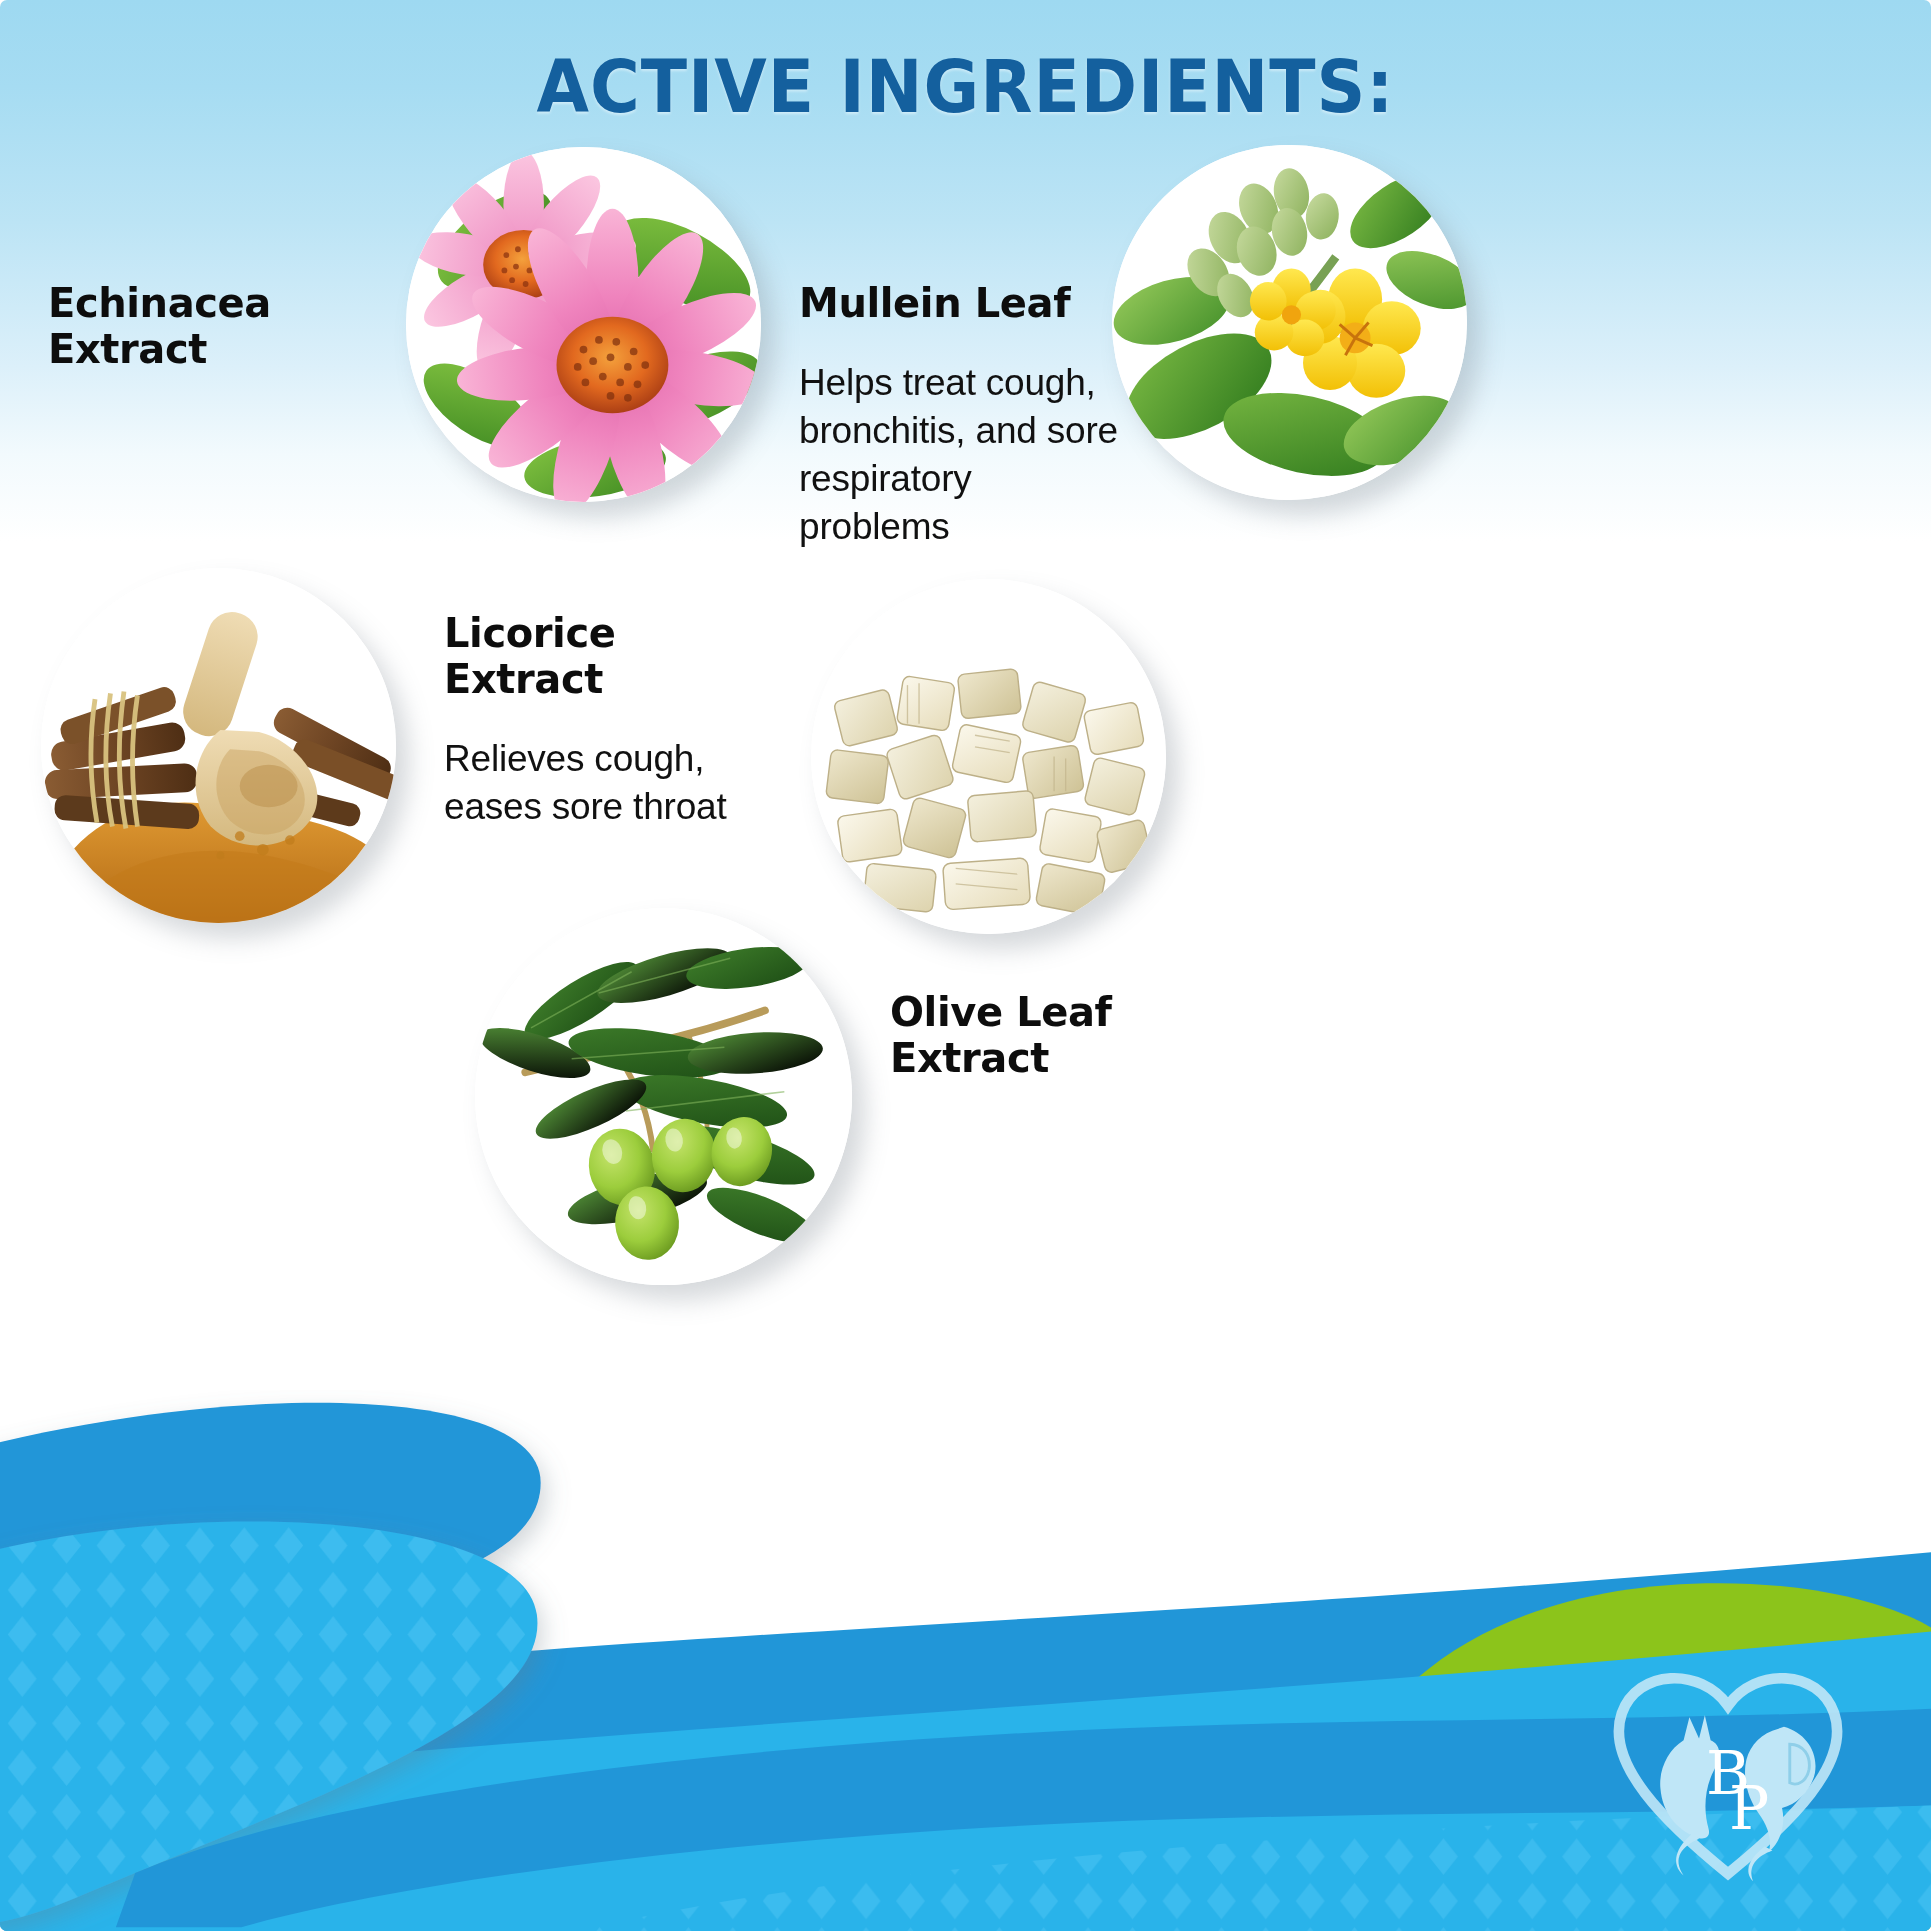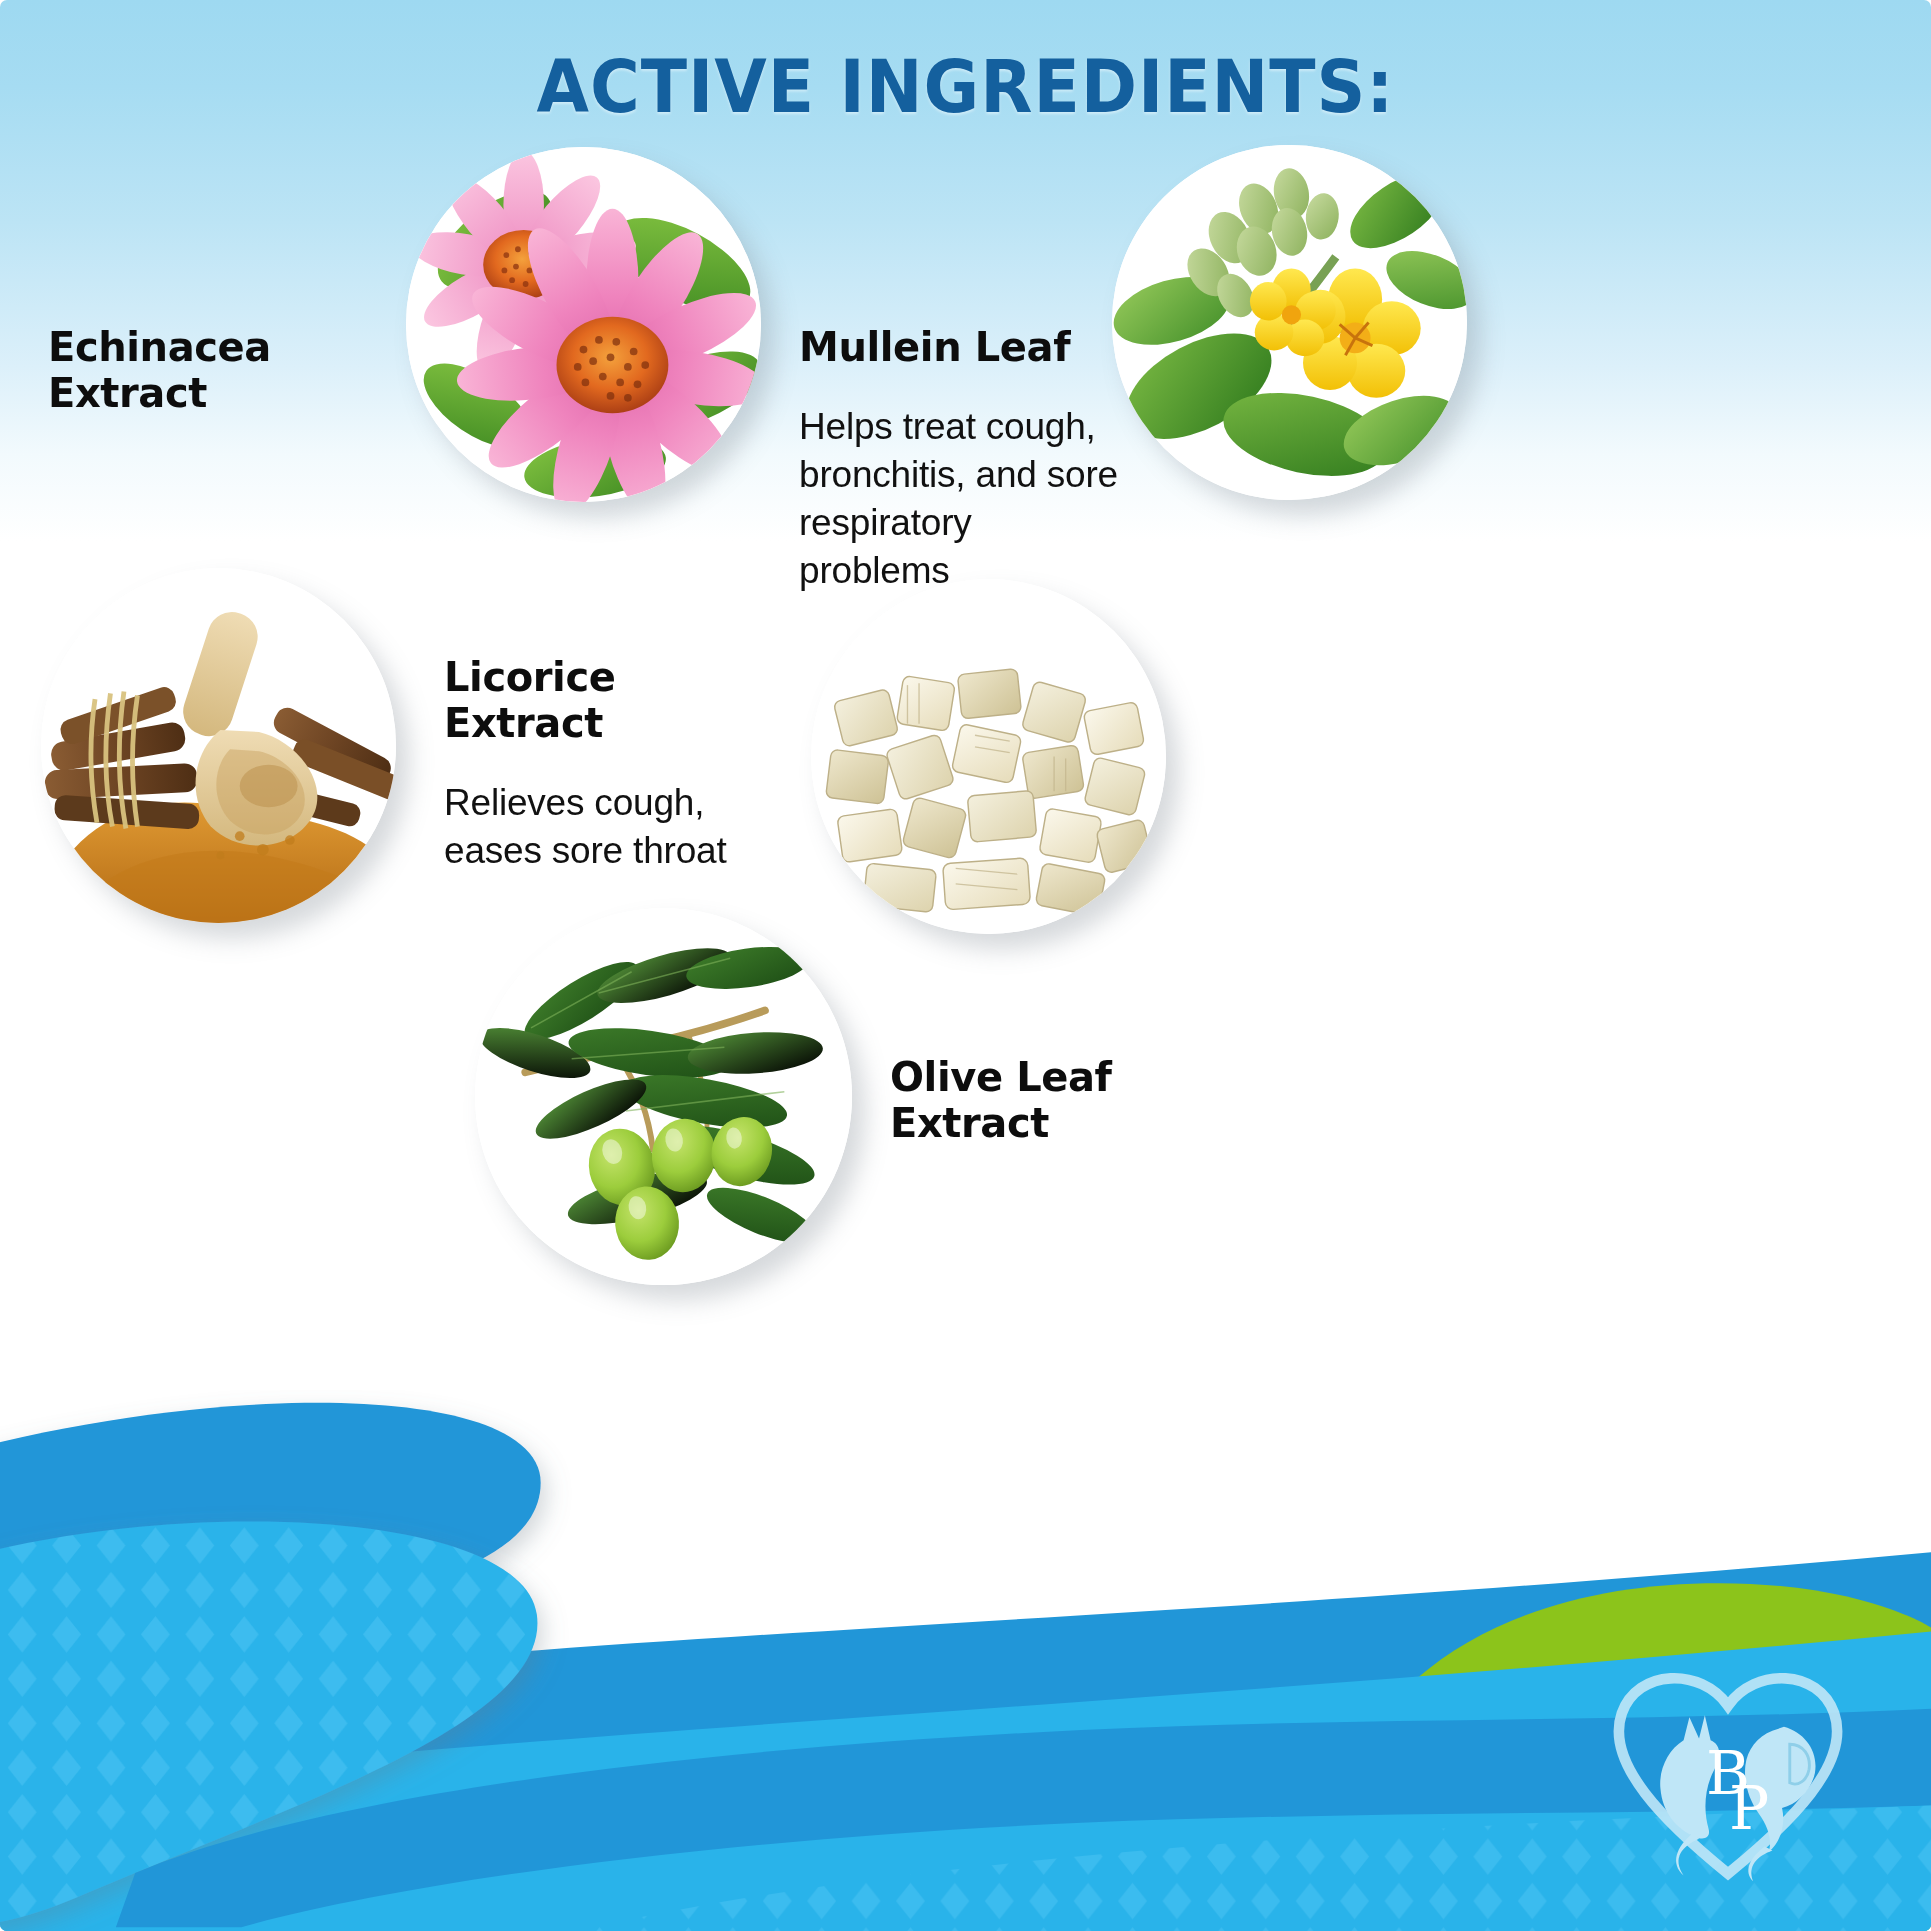--- a/index.html
+++ b/index.html
@@ -37,21 +37,21 @@
   
   .photo {
     position:absolute;
     border-radius:50%;
     background:#ffffff;
     overflow:hidden;
     box-shadow:13.5px 15.4px 25px rgba(120,130,140,0.30);
   }
   .photo > svg { display:block; width:100%; height:100%; }
 
-  .txt { position:absolute;margin-top:44px; }
+  .txt { position:absolute; }
   .ttl {
     font-family:"DejaVu Sans", sans-serif;
     font-weight:bold;
     font-size:40px;
     line-height:1.15;
     color:#0d0d0d;
     letter-spacing:-0.4px;
   }
   .desc {
     margin-top:33px;
@@ -414,21 +414,21 @@
       <ellipse cx="178" cy="326" rx="33" ry="38" fill="url(#olv-fr)" transform="rotate(-4 178 326)"></ellipse>
       <g fill="#ffffff" opacity="0.45">
         <ellipse cx="142" cy="252" rx="10" ry="13" transform="rotate(-18 142 252)"></ellipse>
         <ellipse cx="206" cy="240" rx="9" ry="12" transform="rotate(-10 206 240)"></ellipse>
         <ellipse cx="268" cy="238" rx="8" ry="11" transform="rotate(-8 268 238)"></ellipse>
         <ellipse cx="168" cy="310" rx="9" ry="12" transform="rotate(-12 168 310)"></ellipse>
       </g>
     </svg>
   </div>
 
-  <div class="txt" style="left:890px; top:1010px; width:328px;">
+  <div class="txt" style="left:890px; top:989px; width:328px;">
     <div class="ttl">Olive Leaf Extract</div>
   </div>
 
   <div id="bottom-art">
     <svg viewBox="0 0 2000 560" xmlns="http://www.w3.org/2000/svg" preserveAspectRatio="none">
       <defs>
         <pattern id="lattice" width="46" height="46" patternUnits="userSpaceOnUse" patternTransform="rotate(0)">
           <rect width="46" height="46" fill="#29b3ea"></rect>
           <path d="M23 4 L38 23 L23 42 L8 23 Z" fill="#3cbcef"></path>
         </pattern>

